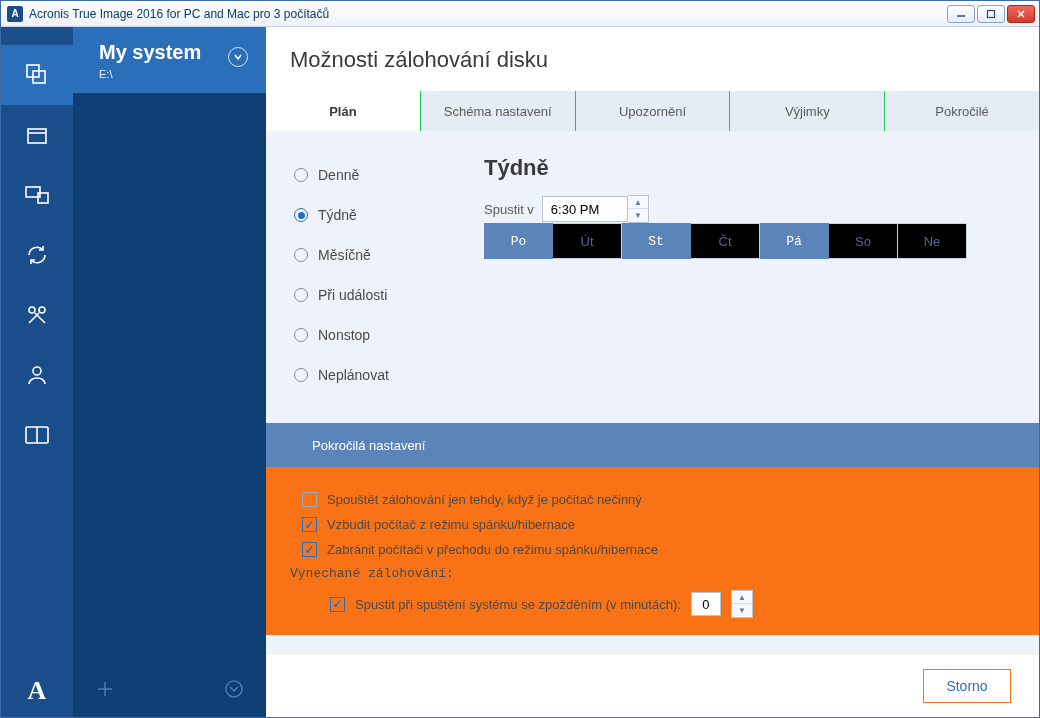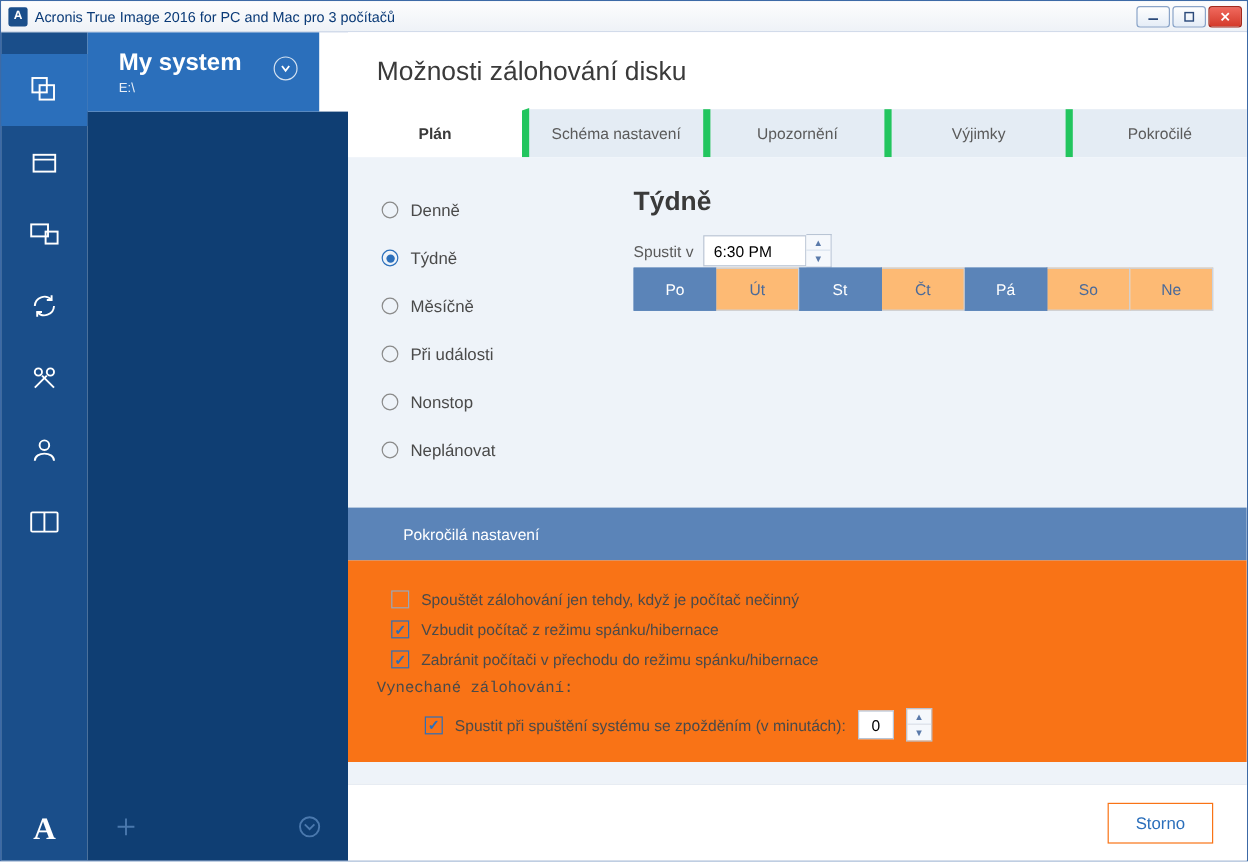--- a/index.html
+++ b/index.html
@@ -24,55 +24,55 @@
   .iconbar svg { stroke: #fff; fill: none; stroke-width: 1.6; }
   .iconbar .brand { width: 72px; height: 52px; display:flex; align-items:center; justify-content:center; font-size: 26px; font-weight: bold; font-family: Georgia, serif; }
 
   
   .blue-header { width: 193px; background: #2b6fbb; color: #fff; padding: 14px 16px 0 26px; position: relative; height: 66px; }
   .blue-header .name { font-size: 20px; font-weight: 600; }
   .blue-header .sub { font-size: 11px; margin-top: 4px; opacity: .9; }
   .blue-header .chev { position: absolute; right: 18px; top: 20px; width: 20px; height: 20px; border: 1.5px solid rgba(255,255,255,.8); border-radius: 50%; display:flex; align-items:center; justify-content:center; }
 
   
-  .leftcol { width: 217px; display:flex; flex-direction:column; }
+  .leftcol { width: 193px; display:flex; flex-direction:column; }
   .leftcol .body { flex:1; background: #0f3e73; }
   .leftcol .bottom { height: 52px; background: #0f3e73; display:flex; align-items:center; justify-content:space-between; padding: 0 22px; }
   .leftcol .bottom svg { stroke: #4a78ad; fill:none; stroke-width:1.6; }
 
   
   .main { flex:1; display:flex; flex-direction:column; background:#fff; min-width:0; }
   .main .heading { font-size: 22px; color:#3a3a3a; padding: 20px 24px 18px; background:#fff; }
   .tabs { display:flex; background:#e4ecf4; height: 40px; }
-  .tab { flex:1; display:flex; align-items:center; justify-content:center; font-size:13px; color:#5a5a5a; border-right:6px solid #22c55e; cursor:pointer; }
+  .tab { flex:1; display:flex; align-items:center; justify-content:center; font-size:13px; color:#5a5a5a; border-right:1px solid #22c55e; cursor:pointer; }
   .tab:last-child { border-right:none; }
   .tab.active { background:#fff; border-top:2px solid #fff; font-weight:600; color:#3a3a3a; margin-top:-1px; }
 
   .panel { flex:1; background:#eef3f9; display:flex; flex-direction:column; overflow:hidden; }
 
-  .plan-row { display:flex; padding: 24px 28px 0 28px; gap: 60px; }
+  .plan-row { display:flex; padding: 24px 28px 0 28px; gap: 40px; }
   .schedule-list { width: 150px; }
   .schedule-item { display:flex; align-items:center; gap:10px; font-size:14px; color:#4a4a4a; height:40px; cursor:pointer; }
   .radio { width:14px; height:14px; border:1.5px solid #8a8a8a; border-radius:50%; display:inline-flex; align-items:center; justify-content:center; flex-shrink:0; }
   .radio.checked { border-color:#2b6fbb; }
   .radio.checked::after { content:""; width:7px; height:7px; background:#2b6fbb; border-radius:50%; }
 
   .weekly { flex:1; }
   .weekly h2 { font-size:22px; color:#3a3a3a; font-weight:600; margin-bottom:14px; }
   .start-row { display:flex; align-items:center; gap:8px; font-size:13px; color:#5a5a5a; margin-bottom:0; }
   .time-input { display:flex; align-items:center; }
   .time-input input { width:86px; height:26px; border:1px solid #b8c4d4; padding:0 8px; font-size:13px; }
   .spin { display:flex; flex-direction:column; border:1px solid #b8c4d4; border-left:none; }
   .spin button { width:20px; height:13px; background:#f5f8fc; border:none; border-bottom:1px solid #d5dfec; font-size:8px; color:#5a7aaa; cursor:pointer; padding:0; }
   .spin button:last-child { border-bottom:none; }
 
   .days { display:flex; }
-  .day { width:69px; height:36px; display:flex; align-items:center; justify-content:center; font-size:13px; border:1px solid #c8d4e4; border-left:none; background:#fdba74; color:#4a6a9a; cursor:pointer; }
+  .day { width:69px; height:36px; display:flex; align-items:center; justify-content:center; font-size:13px; border:1px solid #c8d4e4; border-left:none; background:#000000; color:#4a6a9a; cursor:pointer; }
   .day:first-child { border-left:1px solid #c8d4e4; }
-  .day.sel { background:#5b84b8; color:#fff; border-color:#5b84b8; }
+  .day.sel { background:#5b84b8; color:#fff; border-color:#5b84b8;font-family:Liberation Mono, monospace; }
 
   .adv-bar { margin-top: 28px; height:44px; background:#5b84b8; color:#fff; display:flex; align-items:center; padding-left:46px; font-size:13px; cursor:pointer; }
 
   .adv-body { background:#f97316; padding: 20px 24px 12px; font-size:13px; color:#4a4a4a; }
   .chk-row { display:flex; align-items:center; gap:10px; padding:5px 0 5px 12px; }
   .chk { width:15px; height:15px; border:1.5px solid #2b6fbb; display:inline-flex; align-items:center; justify-content:center; flex-shrink:0; }
   .chk.unchecked { border-color:#9aa8bb; }
   .chk.checked::after { content:"✓"; font-size:12px; color:#2b6fbb; font-weight:bold; line-height:1; }
   .adv-body .label-line { padding:4px 0 4px 0;font-family:Liberation Mono, monospace; }
   .delay-row { display:flex; align-items:center; gap:10px; padding:5px 0 5px 40px; }

